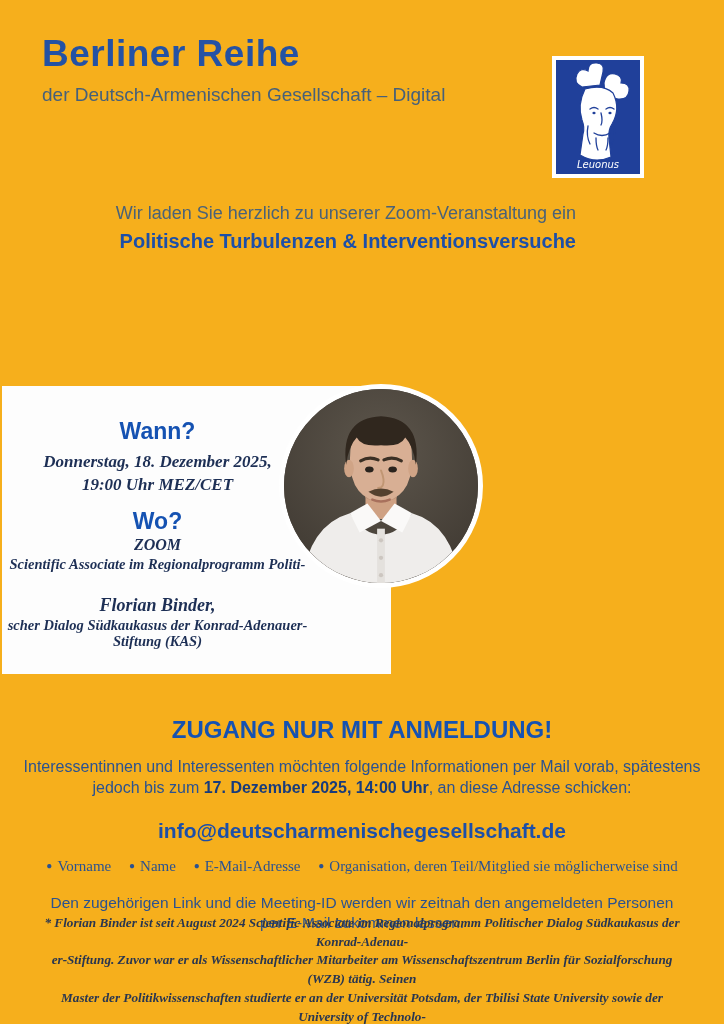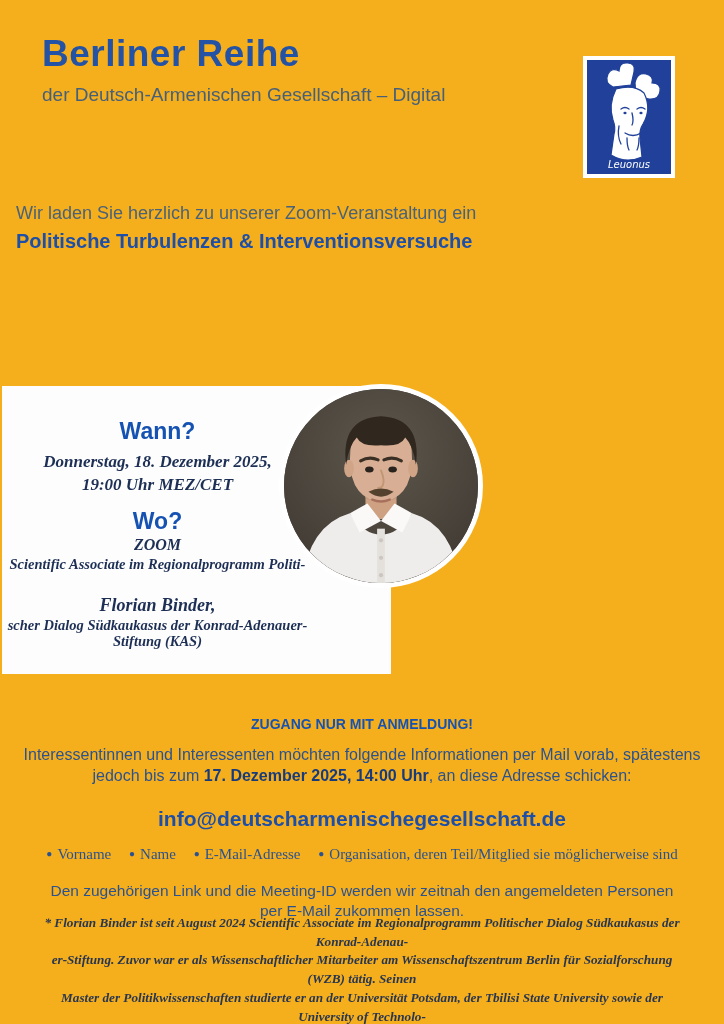--- a/index.html
+++ b/index.html
@@ -4,25 +4,25 @@
 <style>
   html,body{margin:0;padding:0;}
   body{font-family:"Liberation Sans",sans-serif;}
   .page{position:relative;width:724px;height:1024px;background:#F6AF1C;overflow:hidden;}
 
   
   .header{position:absolute;left:42px;top:34px;}
   .header .title{font-size:37px;font-weight:bold;color:#2452A4;line-height:1.1;letter-spacing:.5px;}
   .header .subtitle{font-size:19px;color:#46607A;margin-top:9px;}
 
-  .logo{position:absolute;left:583px;top:38px;width:92px;height:158px;}
+  .logo{position:absolute;left:552px;top:38px;width:92px;height:158px;}
   .logo svg{display:block;width:100%;height:100%;}
 
   
-  .intro{position:absolute;left:16px;top:203px;width:576px;text-align:left;}
+  .intro{position:absolute;left:0;top:203px;width:576px;text-align:right;}
   .intro .invite{font-size:18px;color:#4A6278;}
   .intro .etitle{font-size:28px;font-weight:bold;color:#1D4FA8;margin-top:13px;}
   .intro .esub{font-size:20px;font-weight:bold;color:#1D4FA8;margin-top:6px;}
 
   
   .infobox{position:absolute;left:2px;top:386px;width:389px;height:288px;background:#FDFDFD;}
   .details{position:absolute;left:5px;top:386px;width:305px;text-align:center;padding-top:32px;}
   .q{font-size:23px;font-weight:bold;color:#1552B2;line-height:26px;}
   .q.where{margin-top:12px;}
   .serif{font-family:"Liberation Serif",serif;color:#1D2F55;}
@@ -32,21 +32,21 @@
   .speaker-name{font-size:18px;font-weight:bold;font-style:italic;line-height:24px;margin-top:20px;}
   .speaker-role{font-size:14.5px;font-weight:600;font-style:italic;line-height:16.5px;}
 
   
   .portrait{position:absolute;left:279px;top:384px;width:204px;height:204px;border-radius:50%;
             border:5px solid #FFFFFF;box-sizing:border-box;overflow:hidden;background:#46403A;}
   .portrait svg{display:block;width:100%;height:100%;}
 
   
   .registration{position:absolute;left:0;top:716px;width:724px;text-align:center;}
-  .reg-heading{font-size:14px;font-weight:bold;color:#1552B2;}
+  .reg-heading{font-size:24px;font-weight:bold;color:#1552B2;}
   .reg-body{font-size:16px;color:#2B5290;line-height:1.32;margin-top:12px;}
   .reg-body b{color:#173B7C;}
   .reg-email{font-size:21px;font-weight:bold;color:#1D4FA8;margin-top:21px;}
   .reg-bullets{font-size:15px;color:#2B5290;margin-top:15px;font-family:Liberation Serif, serif;}
   .bullet-item{margin:0 7px;white-space:nowrap;}
   .dot::before{content:"\25CF";font-size:10px;vertical-align:2px;margin-right:5px;}
   .reg-note{font-size:15.5px;color:#2B5290;line-height:1.3;margin-top:18px;}
 
   
   .footnote{position:absolute;left:40px;top:914px;width:644px;text-align:center;

